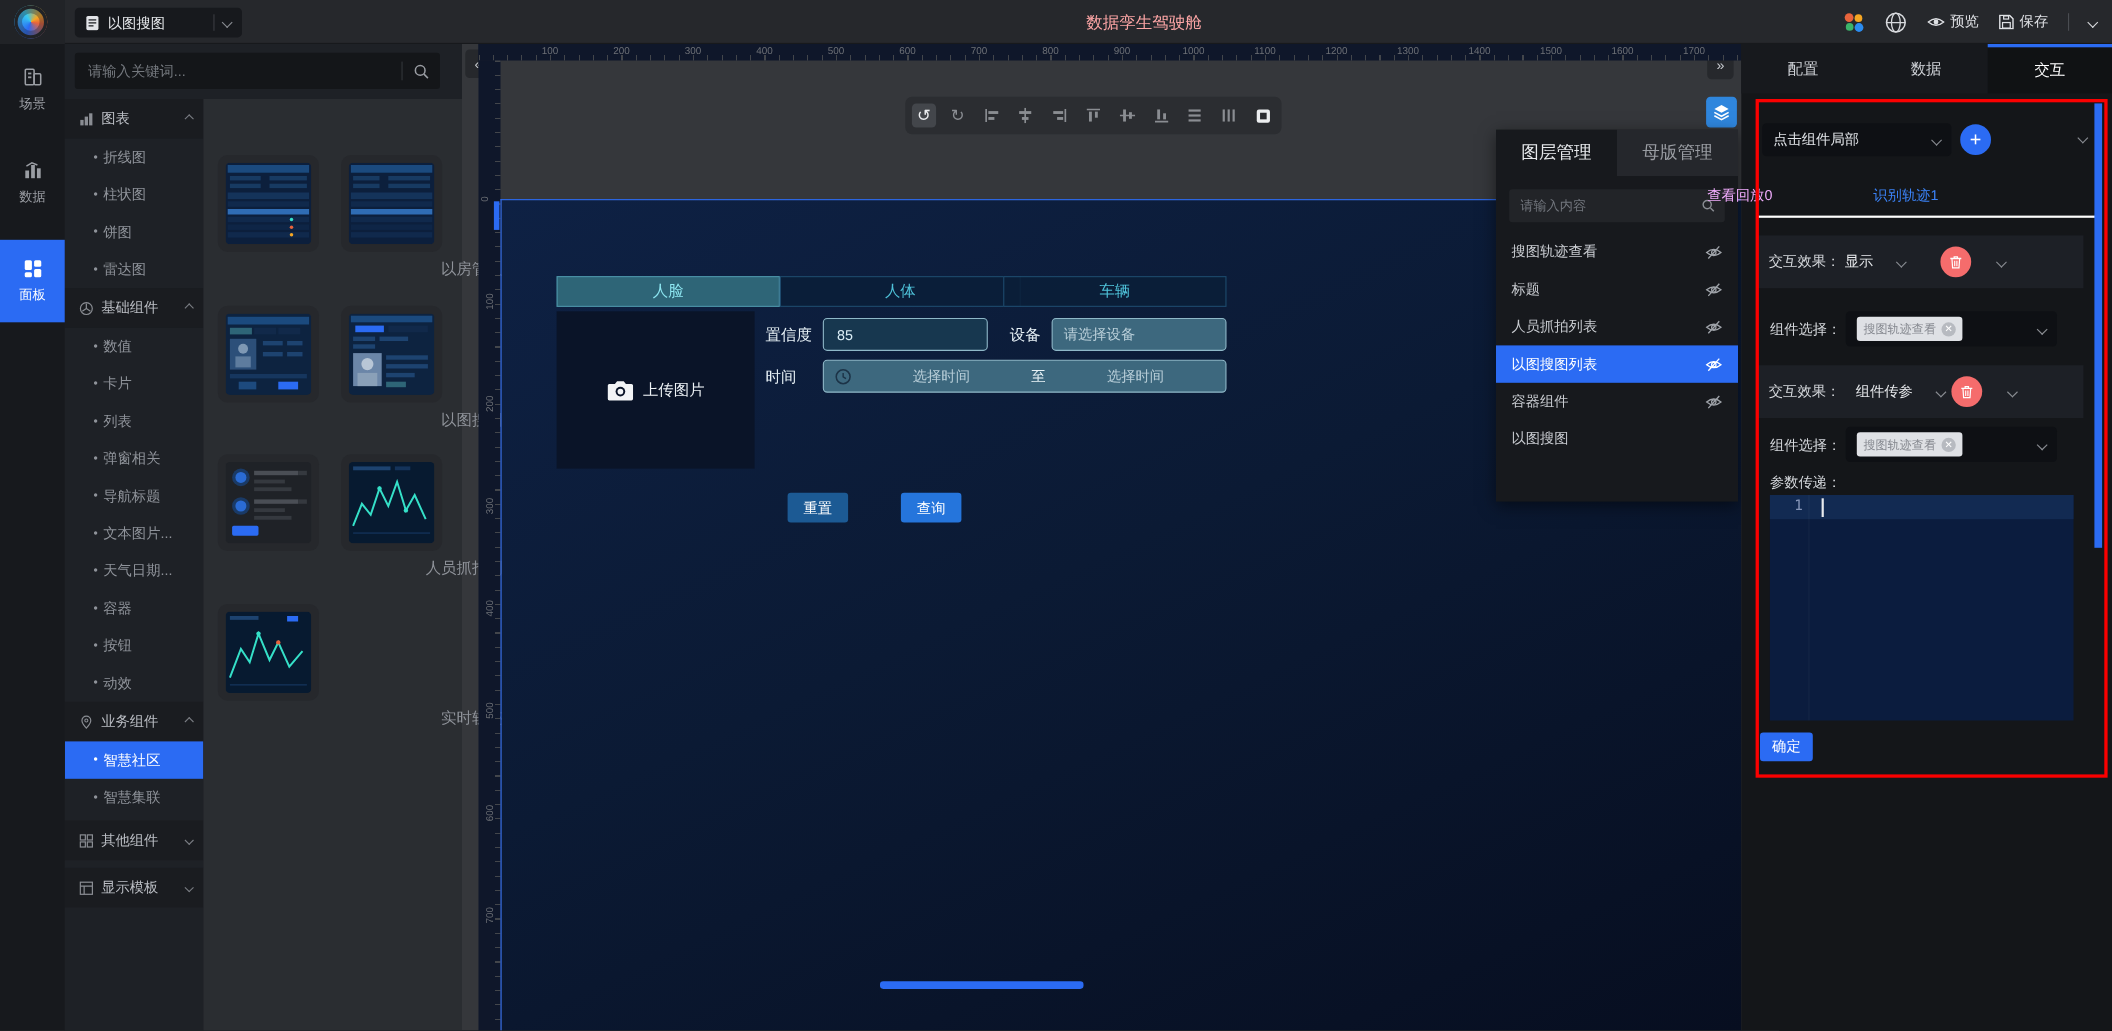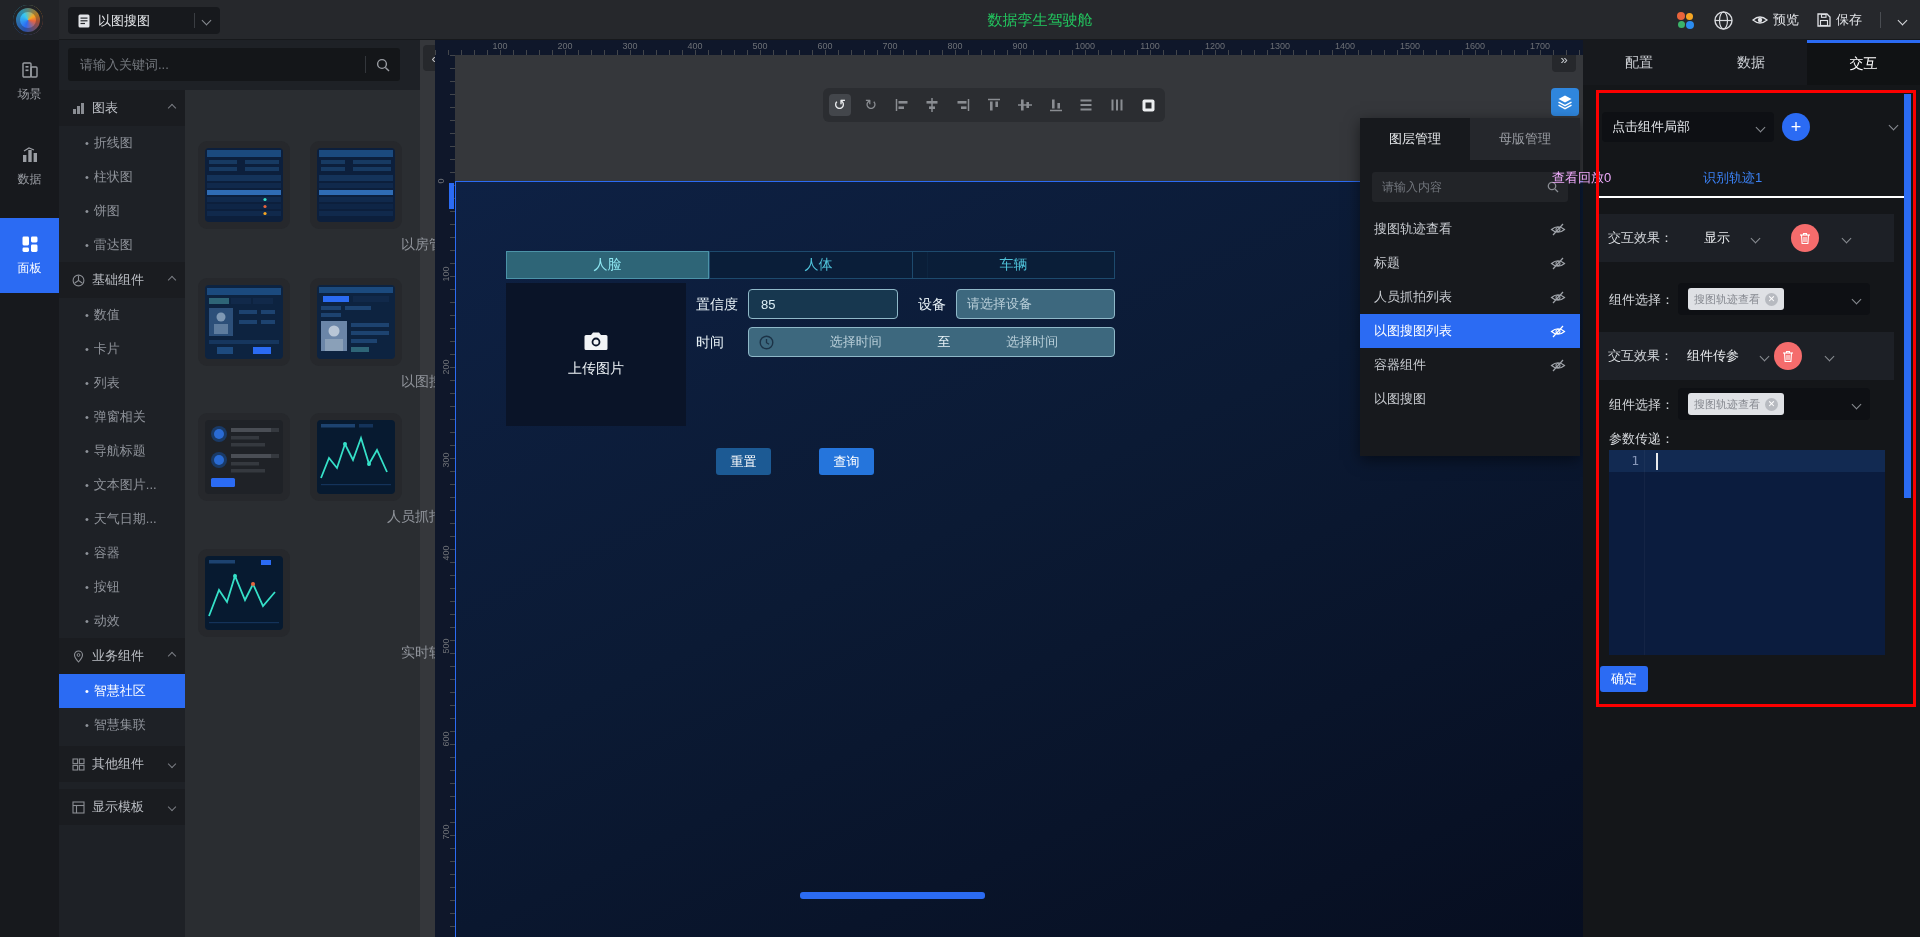--- a/index.html
+++ b/index.html
@@ -11,21 +11,21 @@
   .chev.down{transform:rotate(45deg)}
   .chev.up{transform:rotate(-135deg)}
   .chev.white{border-color:#d8dade}
   
   .topbar{left:0;top:0;width:1920px;height:40px;background:#26282c;border-bottom:1px solid #17191c}
   .logobox{left:0;top:0;width:59px;height:40px;background:#212327}
   .logo{left:13px;top:5px;width:30px;height:30px;border-radius:50%;background:conic-gradient(from 200deg,#2b6bf3,#37c9f0 35%,#f5a623 60%,#e8643c 72%,#2b6bf3);box-shadow:inset 0 0 0 3px #212327, inset 0 0 0 7px rgba(33,35,39,.35)}
   .proj-pill{left:68px;top:7px;width:152px;height:27px;background:#17191d;border-radius:4px;display:flex;align-items:center;padding:0 10px;gap:8px}
   .proj-pill .lbl{color:#e6e8eb;font-size:13px;flex:1}
   .pill-sep{width:1px;height:15px;background:#3a3d42}
-  .tb-title{left:940px;top:11px;width:200px;text-align:center;color:#22c55e;font-size:15px}
+  .tb-title{left:940px;top:11px;width:200px;text-align:center;color:#fca5a5;font-size:15px}
   .tb-right{right:14px;top:0;height:40px;display:flex;align-items:center;gap:18px}
   .tb-btn{display:flex;align-items:center;gap:5px;color:#dfe1e5;font-size:13px;cursor:pointer}
   .tbsep{width:1px;height:16px;background:#4a4d52}
   .dot-cluster{width:20px;height:20px;position:relative}
   .dot-cluster i{position:absolute;border-radius:50%}
   
   .leftnav{left:0;top:40px;width:59px;height:897px;background:#17191d}
   .nav-item{width:59px;display:flex;flex-direction:column;align-items:center;gap:6px;color:#9a9da3;font-size:12px;padding:12px 0;cursor:pointer}
   .nav-item.active{background:#2b6bf3;color:#fff}
   .nav-item svg{display:block}
@@ -61,21 +61,21 @@
   .artboard{left:455px;top:181px;width:1128px;height:756px;background:linear-gradient(155deg,#0e2144 0%,#0b1a34 45%,#070e20 100%);border-top:1px solid #2b6bf3;border-left:1px solid #2b6bf3}
   
   .ftab{position:absolute;height:28px;display:flex;align-items:center;justify-content:center;font-size:14px;cursor:pointer}
   .ftab.off{background:rgba(10,30,56,.85);border:1px solid #1d4a6d;color:#4fc3da}
   .ftab.on{background:#2e6577;border:1px solid #4c93a8;color:#8ee7f2}
   .flabel{position:absolute;color:#e8f2f7;font-size:14px}
   .ffield{position:absolute;border:1px solid #8fb8c8;border-radius:4px;display:flex;align-items:center;font-size:13px}
   .fbtn{position:absolute;width:55px;height:27px;border-radius:3px;color:#fff;font-size:13px;display:flex;align-items:center;justify-content:center;cursor:pointer}
   
   .layers{left:1360px;top:118px;width:220px;height:338px;background:#17191d;box-shadow:0 4px 14px rgba(0,0,0,.5)}
-  .ltab{position:absolute;top:0;height:42px;width:110px;display:flex;align-items:center;justify-content:center;font-size:13px;cursor:pointer}
+  .ltab{position:absolute;top:0;height:42px;width:110px;display:flex;align-items:center;justify-content:center;font-size:16px;cursor:pointer}
   .lsearch{position:absolute;left:12px;top:54px;width:196px;height:30px;background:#222428;border-radius:3px;display:flex;align-items:center}
   .lsearch input{flex:1;background:transparent;border:0;outline:0;color:#aeb1b6;font-size:12px;padding:0 10px;font-family:inherit}
   .lsearch input::placeholder{color:#72767d}
   .lrow{position:absolute;left:0;width:220px;height:34px;display:flex;align-items:center;padding:0 14px;color:#c8cbd0;font-size:13px;cursor:pointer}
   .lrow .grow{flex:1}
   .lrow.sel{background:#2b6bf3;color:#fff}
   
   .rpanel{left:1583px;top:40px;width:337px;height:897px;background:#141619}
   .rtab{position:absolute;top:0;height:45px;display:flex;align-items:center;justify-content:center;font-size:14px;color:#cdd0d5;cursor:pointer;width:112px}
   .rtab.on{background:#101214;color:#fff;border-top:3px solid #2b6bf3}
@@ -518,21 +518,21 @@
     <div class="ab ftab on" style="left:50px;top:69px;width:203px">
         <span>人脸</span>
       </div>
     <div class="ab ftab off" style="left:253px;top:69px;width:219px">
         <span>人体</span>
       </div>
     <div class="ab ftab off" style="left:456px;top:69px;width:203px">
         <span>车辆</span>
       </div>
 
-    <div class="ab" style="left:50px;top:101px;width:180px;height:143px;background:#0a1428;display:flex;flex-direction:column;align-items:center;justify-content:center;gap:9px;cursor:pointer">
+    <div class="ab" style="left:50px;top:101px;width:180px;height:143px;background:#0a1428;display:flex;flex-direction:row;align-items:center;justify-content:center;gap:9px;cursor:pointer">
       <svg width="24" height="20" viewBox="0 0 24 20">
           <path d="M2 4 h5 l2-2.5 h6 L17 4 h5 a1.5 1.5 0 0 1 1.5 1.5 v12 a1.5 1.5 0 0 1-1.5 1.5 h-20 A1.5 1.5 0 0 1 .5 17.5 v-12 A1.5 1.5 0 0 1 2 4 Z" fill="#f2f4f6"></path>
           <circle cx="12" cy="11" r="4.4" fill="#0a1428"></circle>
           <circle cx="12" cy="11" r="2.6" fill="#f2f4f6"></circle>
         </svg>
       <span style="color:#eef3f7;font-size:14px">上传图片</span>
     </div>
 
     <span class="flabel" style="left:240px;top:114px">置信度</span>
     <div class="ffield" style="left:292px;top:107px;width:150px;height:30px;background:#17374f;color:#dbeef6;padding:0 12px">
@@ -644,21 +644,21 @@
   </div>
   <div class="ab" style="left:1782px;top:113px;width:28px;height:28px;border-radius:50%;background:#2b6bf3;color:#fff;font-size:18px;display:flex;align-items:center;justify-content:center;cursor:pointer">+</div>
   <span class="ab chev down" style="left:1890px;top:122px"></span>
 
   <span class="ab" style="left:1552px;top:169px;font-size:13px;color:#f0abfc;cursor:pointer">查看回放0</span>
   <span class="ab" style="left:1703px;top:169px;font-size:13px;color:#3b82f6;cursor:pointer">识别轨迹1</span>
   <div class="ab" style="left:1598px;top:196px;width:307px;height:2px;background:#ffffff"></div>
 
   <div class="sec" style="top:214px">
     <span style="margin-left:10px">交互效果：</span>
-    <span style="margin-left:31px;color:#e8eaed;cursor:pointer">显示</span>
+    <span style="margin-left:4px;color:#e8eaed;cursor:pointer">显示</span>
     <span class="chev down" style="margin-left:22px"></span>
     <span class="trash" style="margin-left:32px">
       <svg width="12" height="13" viewBox="0 0 12 13">
           <line x1="1" y1="3" x2="11" y2="3" stroke="#fff" stroke-width="1.2"></line>
           <path d="M4.5 3 V1.5 h3 V3" fill="none" stroke="#fff" stroke-width="1.1"></path>
           <path d="M2.5 3 l.6 8.5 h5.8 L9.5 3" fill="none" stroke="#fff" stroke-width="1.1"></path>
           <line x1="5" y1="5" x2="5" y2="10" stroke="#fff" stroke-width="1"></line>
           <line x1="7" y1="5" x2="7" y2="10" stroke="#fff" stroke-width="1"></line>
         </svg>
     </span>

